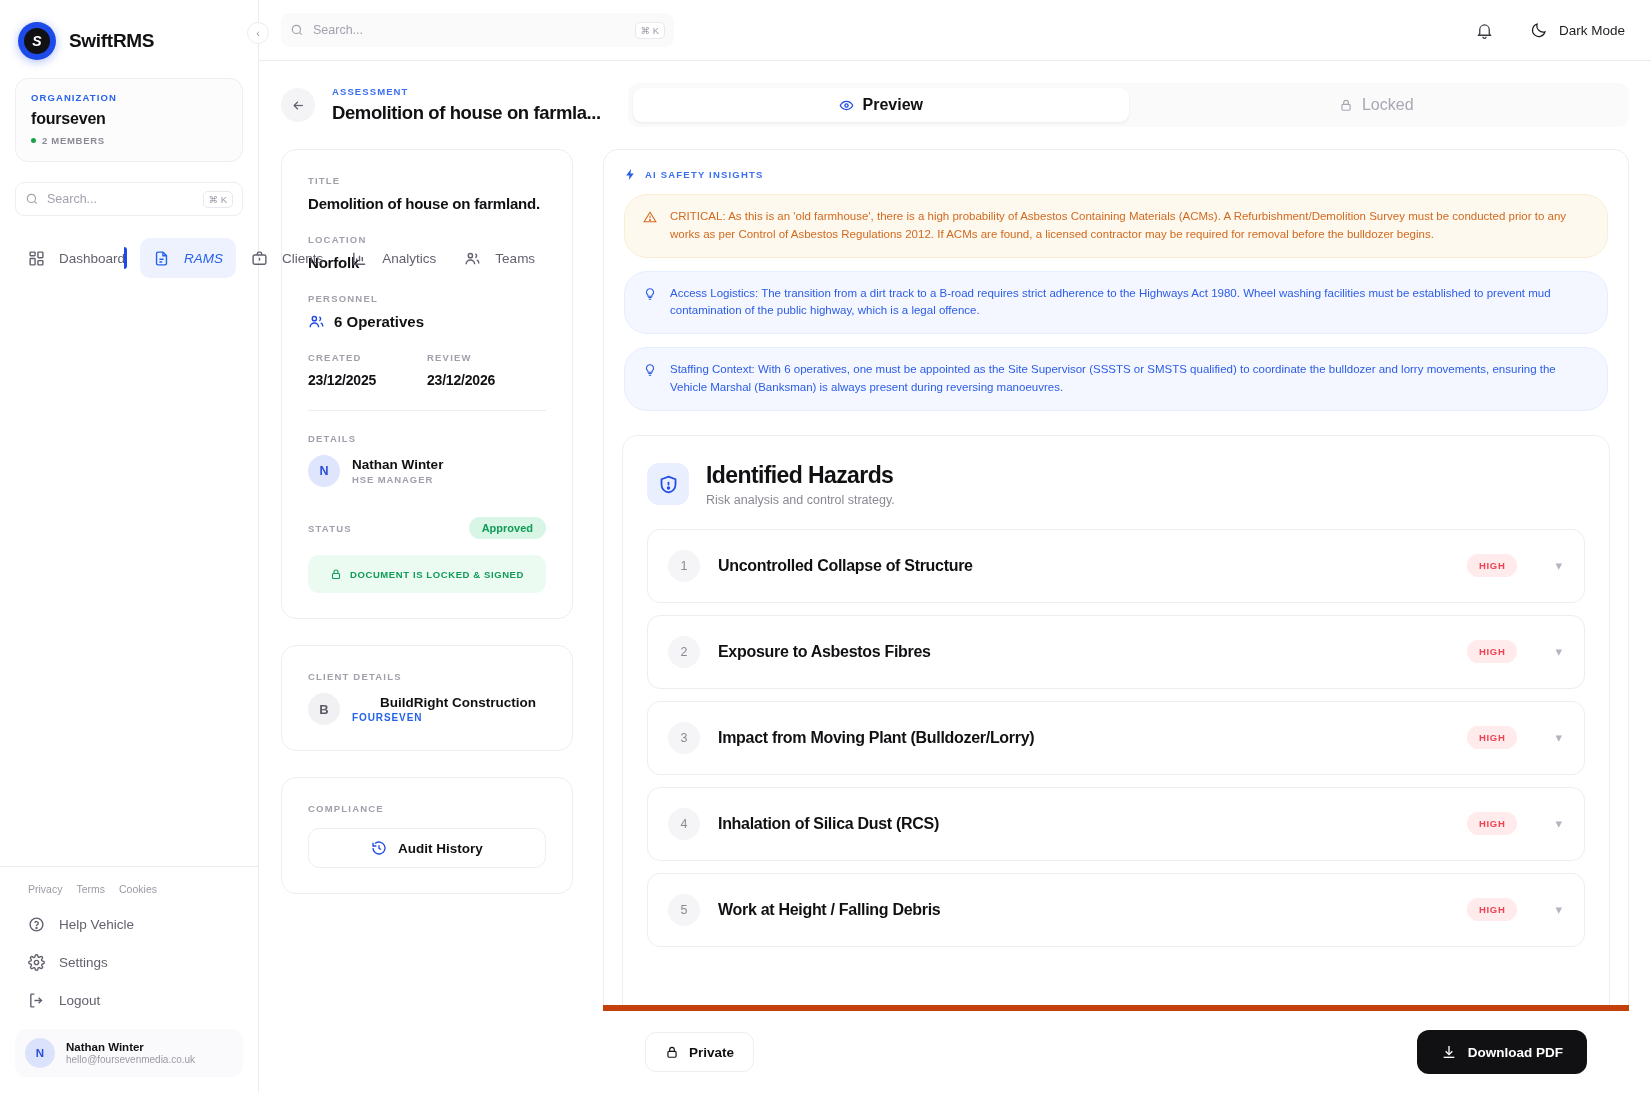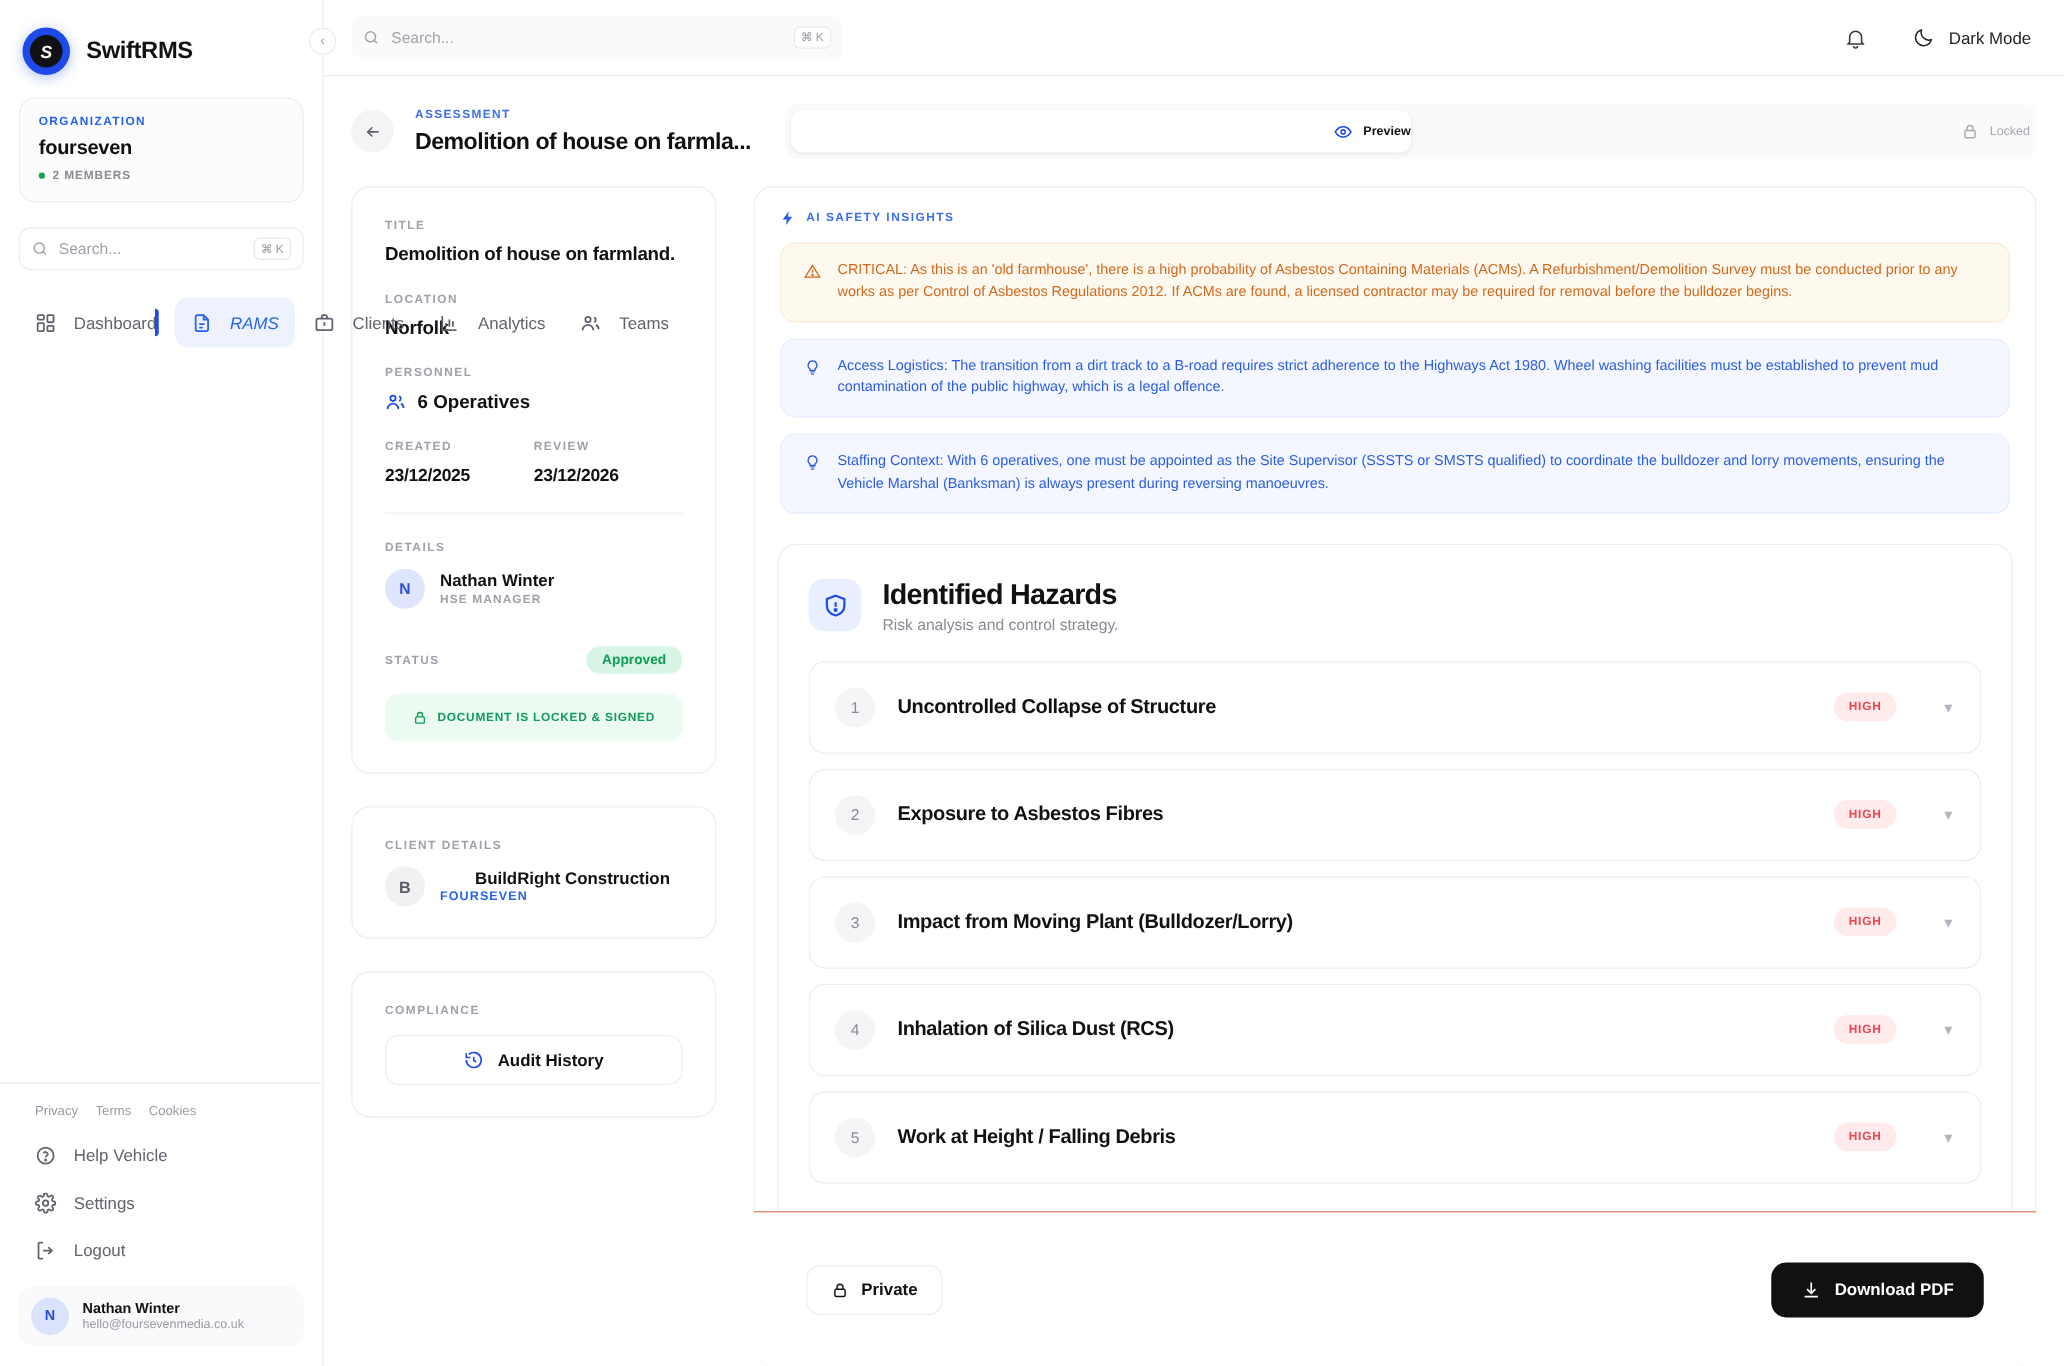--- a/index.html
+++ b/index.html
@@ -111,22 +111,22 @@
   }
   .page-titles { margin-left: 17px; width: 286px; }
   .eyebrow { font-size: 9.5px; font-weight: bold; letter-spacing: 1.1px; color: #3b6ef0; }
   .page-title { font-size: 18.5px; font-weight: bold; color: #111114; margin-top: 5px; letter-spacing: -.4px; white-space: nowrap; }
 
   .tabs {
     flex: 1; display: flex; background: #fafafb; border-radius: 11px; padding: 5px;
     height: 44px; margin-left: 10px;
   }
   .tab {
-    flex: 1; display: flex; align-items: center; justify-content: flex-end; gap: 9px;
-    font-size: 10px; border-radius: 9px; color: #a8a8b3;
+    flex: 1; display: flex; align-items: center; justify-content: center; gap: 9px;
+    font-size: 16px; border-radius: 9px; color: #a8a8b3;
   }
   .tab.active { background: #fff; color: #111114; font-weight: bold; box-shadow: 0 1px 3px rgba(0,0,0,.07); }
 
   .body-row { display: flex; gap: 30px; padding: 22px 22px 0 22px; flex: 1; min-height: 0; }
 
   
   .left-col { width: 292px; flex: 0 0 292px; display: flex; flex-direction: column; gap: 26px; }
   .card { border: 1px solid #eeeef2; border-radius: 15px; background: #fff; padding: 25px 26px; }
   .fld-label { font-size: 9.5px; font-weight: bold; letter-spacing: 1.2px; color: #a0a0ab; }
   .fld-value { font-size: 15px; font-weight: bold; color: #111114; margin-top: 9px; letter-spacing: -.2px; }
@@ -172,21 +172,21 @@
   
   .right-col { flex: 1; min-width: 0; display: flex; flex-direction: column; position: relative; }
   .panel {
     border: 1px solid #eeeef2; border-radius: 15px; background: #fff;
     display: flex; flex-direction: column; flex: 1; min-height: 0; overflow: hidden;
   }
   .insights { padding: 18px 20px 16px 20px; }
   .insights-head { display: flex; align-items: center; gap: 8px; }
   .insights-head-label { font-size: 9.5px; font-weight: bold; letter-spacing: 1.2px; color: #3b6ef0; }
   .insight {
-    border-radius: 12px; padding: 13px 18px; margin-top: 13px;
+    border-radius: 23px; padding: 13px 18px; margin-top: 13px;
     display: flex; gap: 13px; line-height: 1.55;
   }
   .insight-critical { background: #fef9ef; border: 1px solid #fbecd4; }
   .insight-critical .insight-text { color: #d2691e; }
   .insight-info { background: #f4f7ff; border: 1px solid #e6edff; }
   .insight-info .insight-text { color: #2b5ce6; }
   .insight-text { font-size: 11.5px; flex: 1; }
   .insight-icon { flex: 0 0 14px; padding-top: 2px; }
 
   .hazards-card {
@@ -212,22 +212,22 @@
     color: #8a8a95; font-size: 12.5px; flex: 0 0 32px;
   }
   .hz-name { flex: 1; font-size: 16px; font-weight: bold; color: #111114; letter-spacing: -.3px; }
   .hz-badge {
     background: #ffeaec; color: #f0434f; font-size: 9.5px; font-weight: bold;
     letter-spacing: .7px; border-radius: 20px; padding: 6px 12px;
   }
   .hz-chev { color: #b4b4bf; font-size: 13px; margin-left: 20px; }
 
   .footer-bar {
-    position: absolute; left: 0; right: 0; bottom: 0; height: 124px;
-    background: #fff; border-top: 1px solid #c2410c;
+    position: absolute; left: 0; right: 0; bottom: 0; height: 88px;
+    background: #fff; border-top: 6px solid #c2410c;
     display: flex; align-items: center; padding: 0 42px 0 42px;
     border-radius: 0 0 15px 15px;
     justify-content: center;
   }
   .private-btn {
     height: 40px; border: 1px solid #eeeef2; border-radius: 11px; background: #fff;
     display: flex; align-items: center; gap: 10px; padding: 0 19px;
     font-size: 13.5px; font-weight: bold; color: #111114;
   }
   .pdf-btn {

